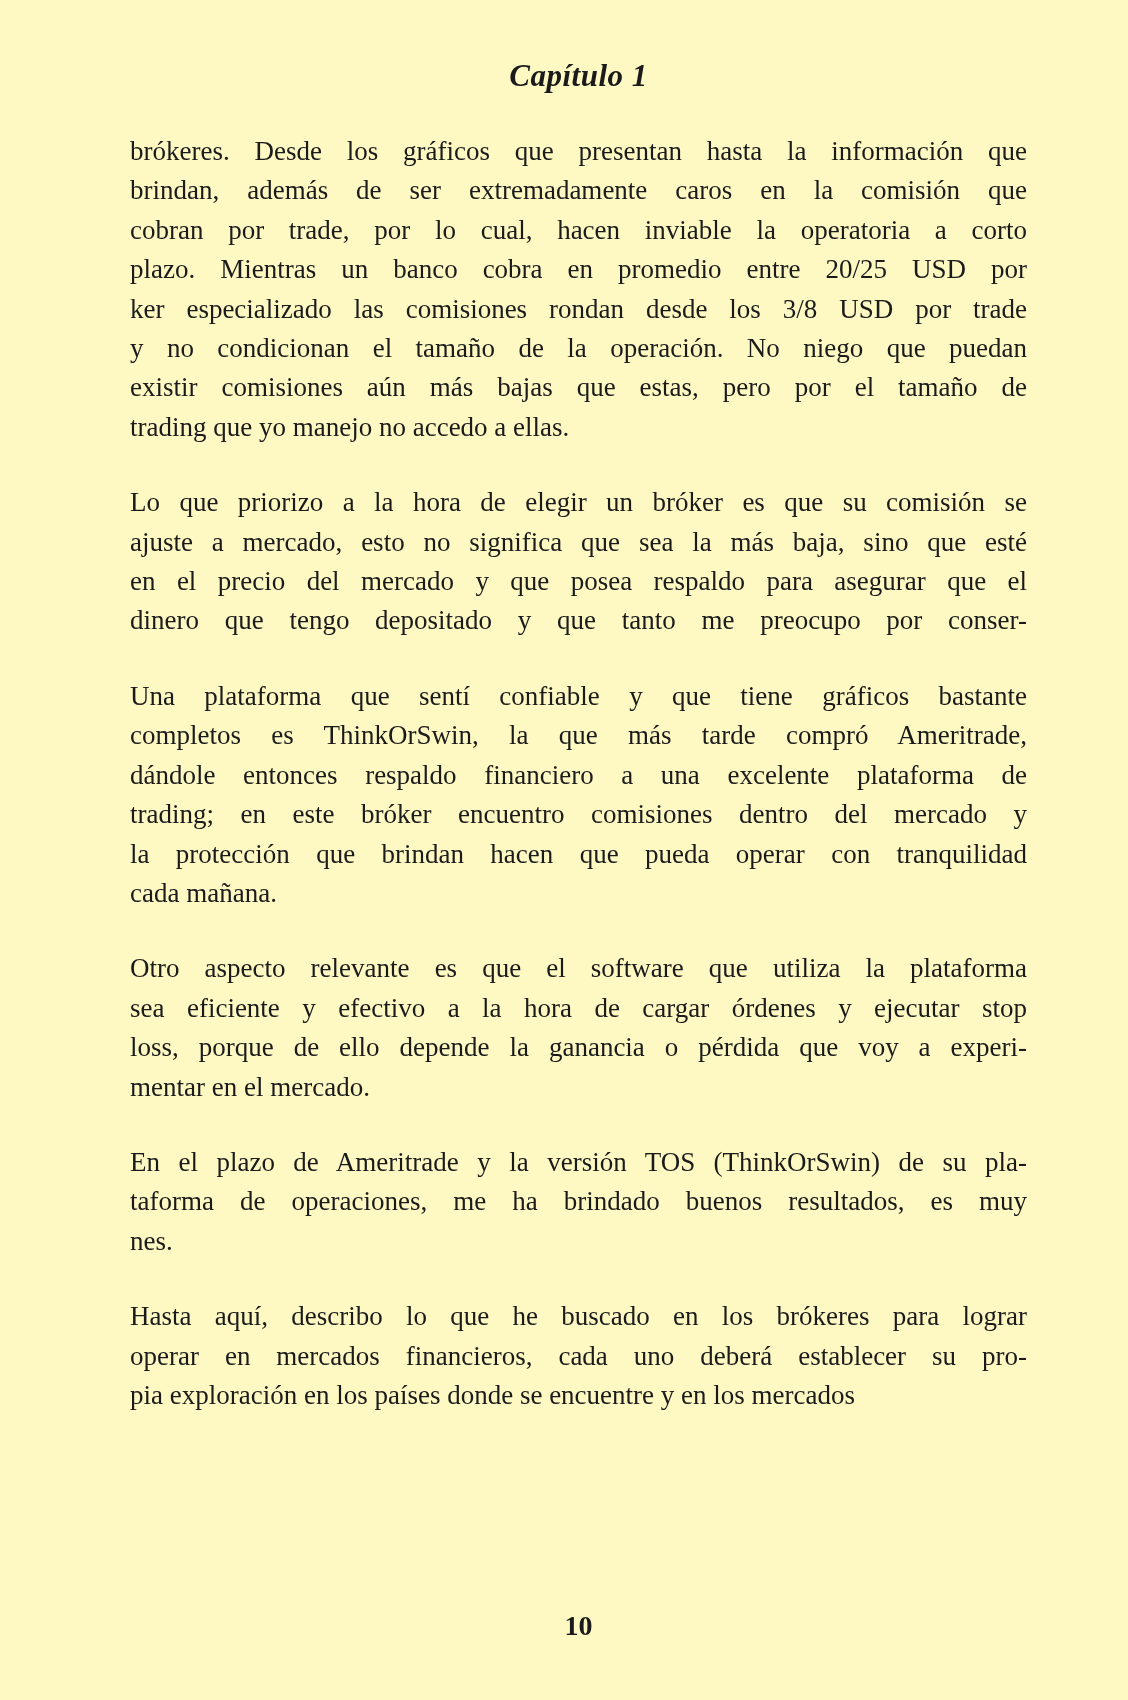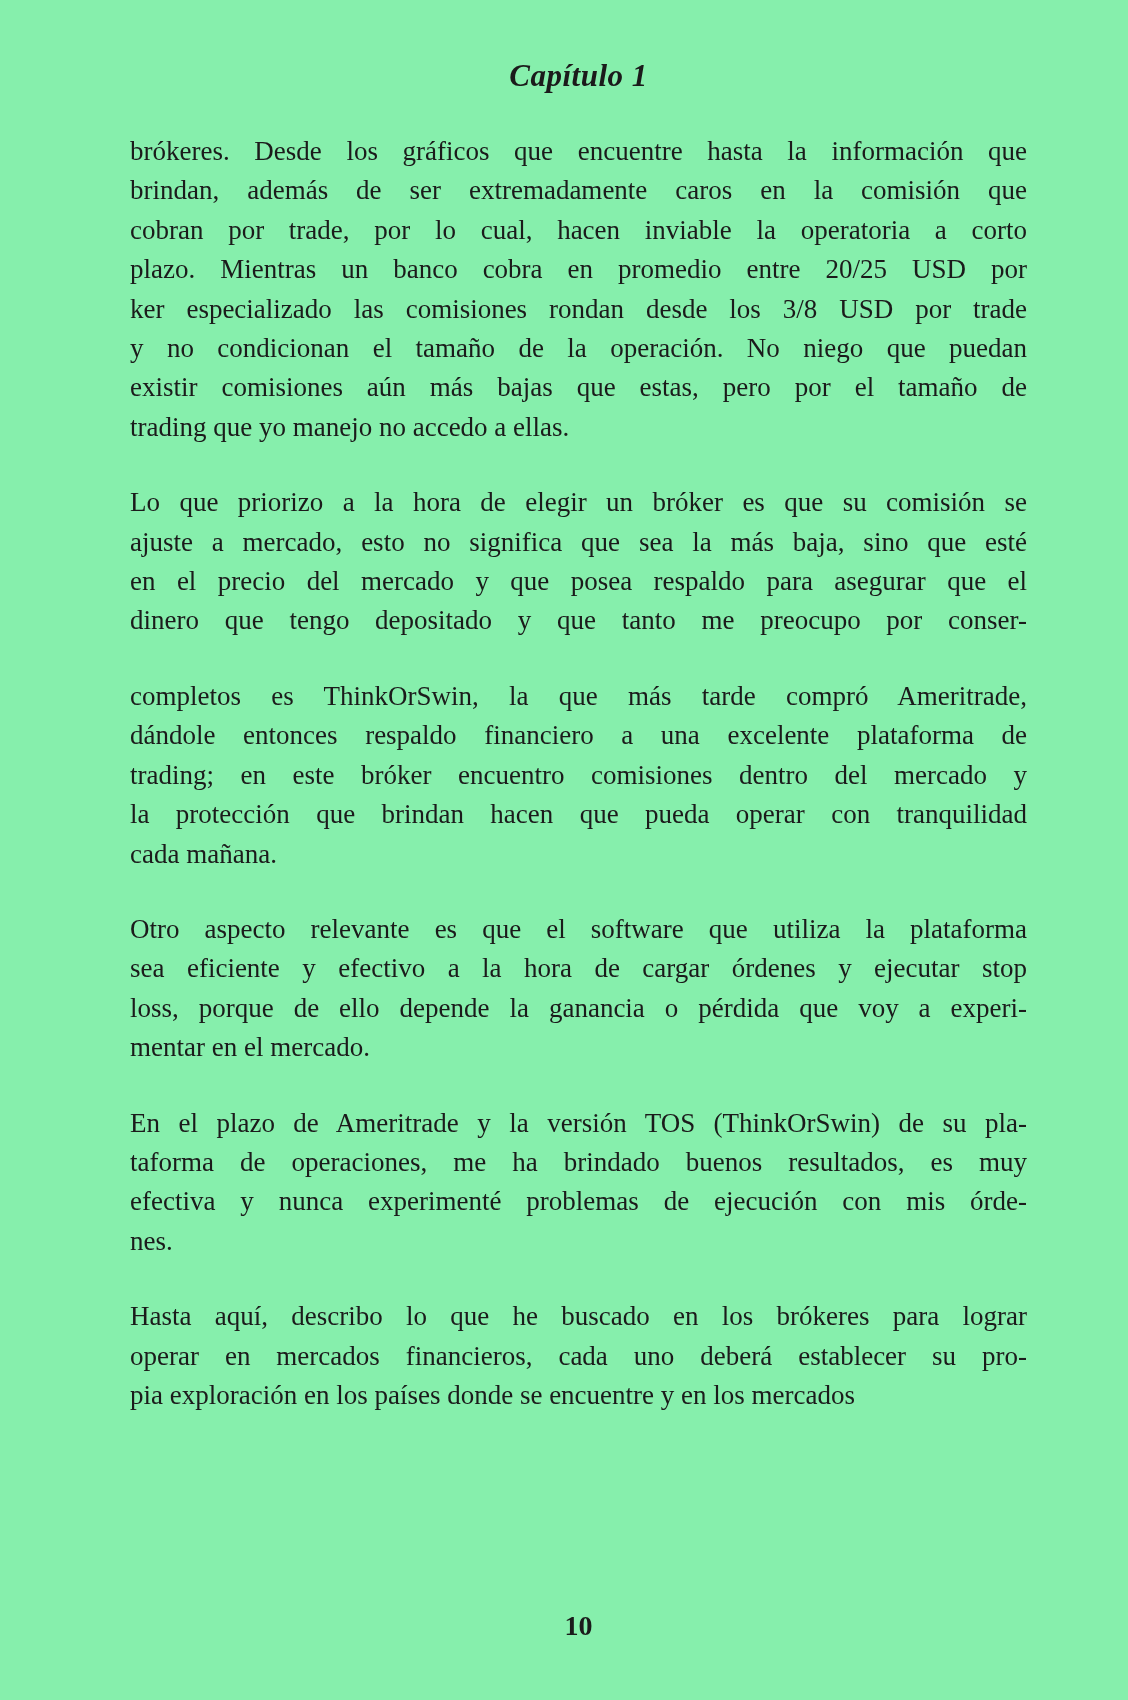--- a/index.html
+++ b/index.html
@@ -4,21 +4,21 @@
 <style>
   html, body {
     margin: 0;
     padding: 0;
     background: #ffffff;
   }
   .page {
     position: relative;
     width: 1128px;
     height: 1700px;
-    background: #86efac;
+    background: #fef9c3;
     color: #1b1b1b;
     font-family: "Liberation Serif", "DejaVu Serif", serif;
     overflow: hidden;
   }
   .chapter-heading {
     position: absolute;
     top: 56px;
     left: 130px;
     width: 897px;
     text-align: center;
@@ -63,52 +63,52 @@
   }
 </style>
 </head>
 <body>
 
 <div class="page">
   <div class="chapter-heading">Capítulo 1</div>
 
   <div class="body-text">
       <div class="para">
-        <div class="line">brókeres. Desde los gráficos que encuentre hasta la información que</div>
+        <div class="line">brókeres. Desde los gráficos que presentan hasta la información que</div>
         <div class="line">brindan, además de ser extremadamente caros en la comisión que</div>
         <div class="line">cobran por trade, por lo cual, hacen inviable la operatoria a corto</div>
         <div class="line">plazo. Mientras un banco cobra en promedio entre 20/25 USD por</div>
         <div class="line">ker especializado las comisiones rondan desde los 3/8 USD por trade</div>
         <div class="line">y no condicionan el tamaño de la operación. No niego que puedan</div>
         <div class="line">existir comisiones aún más bajas que estas, pero por el tamaño de</div>
         <div class="line last">trading que yo manejo no accedo a ellas.</div>
       </div>
       <div class="para">
         <div class="line">Lo que priorizo a la hora de elegir un bróker es que su comisión se</div>
         <div class="line">ajuste a mercado, esto no significa que sea la más baja, sino que esté</div>
         <div class="line">en el precio del mercado y que posea respaldo para asegurar que el</div>
         <div class="line">dinero que tengo depositado y que tanto me preocupo por conser-</div>
       </div>
       <div class="para">
+        <div class="line">Una plataforma que sentí confiable y que tiene gráficos bastante</div>
         <div class="line">completos es ThinkOrSwin, la que más tarde compró Ameritrade,</div>
         <div class="line">dándole entonces respaldo financiero a una excelente plataforma de</div>
         <div class="line">trading; en este bróker encuentro comisiones dentro del mercado y</div>
         <div class="line">la protección que brindan hacen que pueda operar con tranquilidad</div>
         <div class="line last">cada mañana.</div>
       </div>
       <div class="para">
         <div class="line">Otro aspecto relevante es que el software que utiliza la plataforma</div>
         <div class="line">sea eficiente y efectivo a la hora de cargar órdenes y ejecutar stop</div>
         <div class="line">loss, porque de ello depende la ganancia o pérdida que voy a experi-</div>
         <div class="line last">mentar en el mercado.</div>
       </div>
       <div class="para">
         <div class="line">En el plazo de Ameritrade y la versión TOS (ThinkOrSwin) de su pla-</div>
         <div class="line">taforma de operaciones, me ha brindado buenos resultados, es muy</div>
-        <div class="line">efectiva y nunca experimenté problemas de ejecución con mis órde-</div>
         <div class="line last">nes.</div>
       </div>
       <div class="para">
         <div class="line">Hasta aquí, describo lo que he buscado en los brókeres para lograr</div>
         <div class="line">operar en mercados financieros, cada uno deberá establecer su pro-</div>
         <div class="line last">pia exploración en los países donde se encuentre y en los mercados</div>
       </div>
     </div>
 
   <div class="page-number">10</div>

